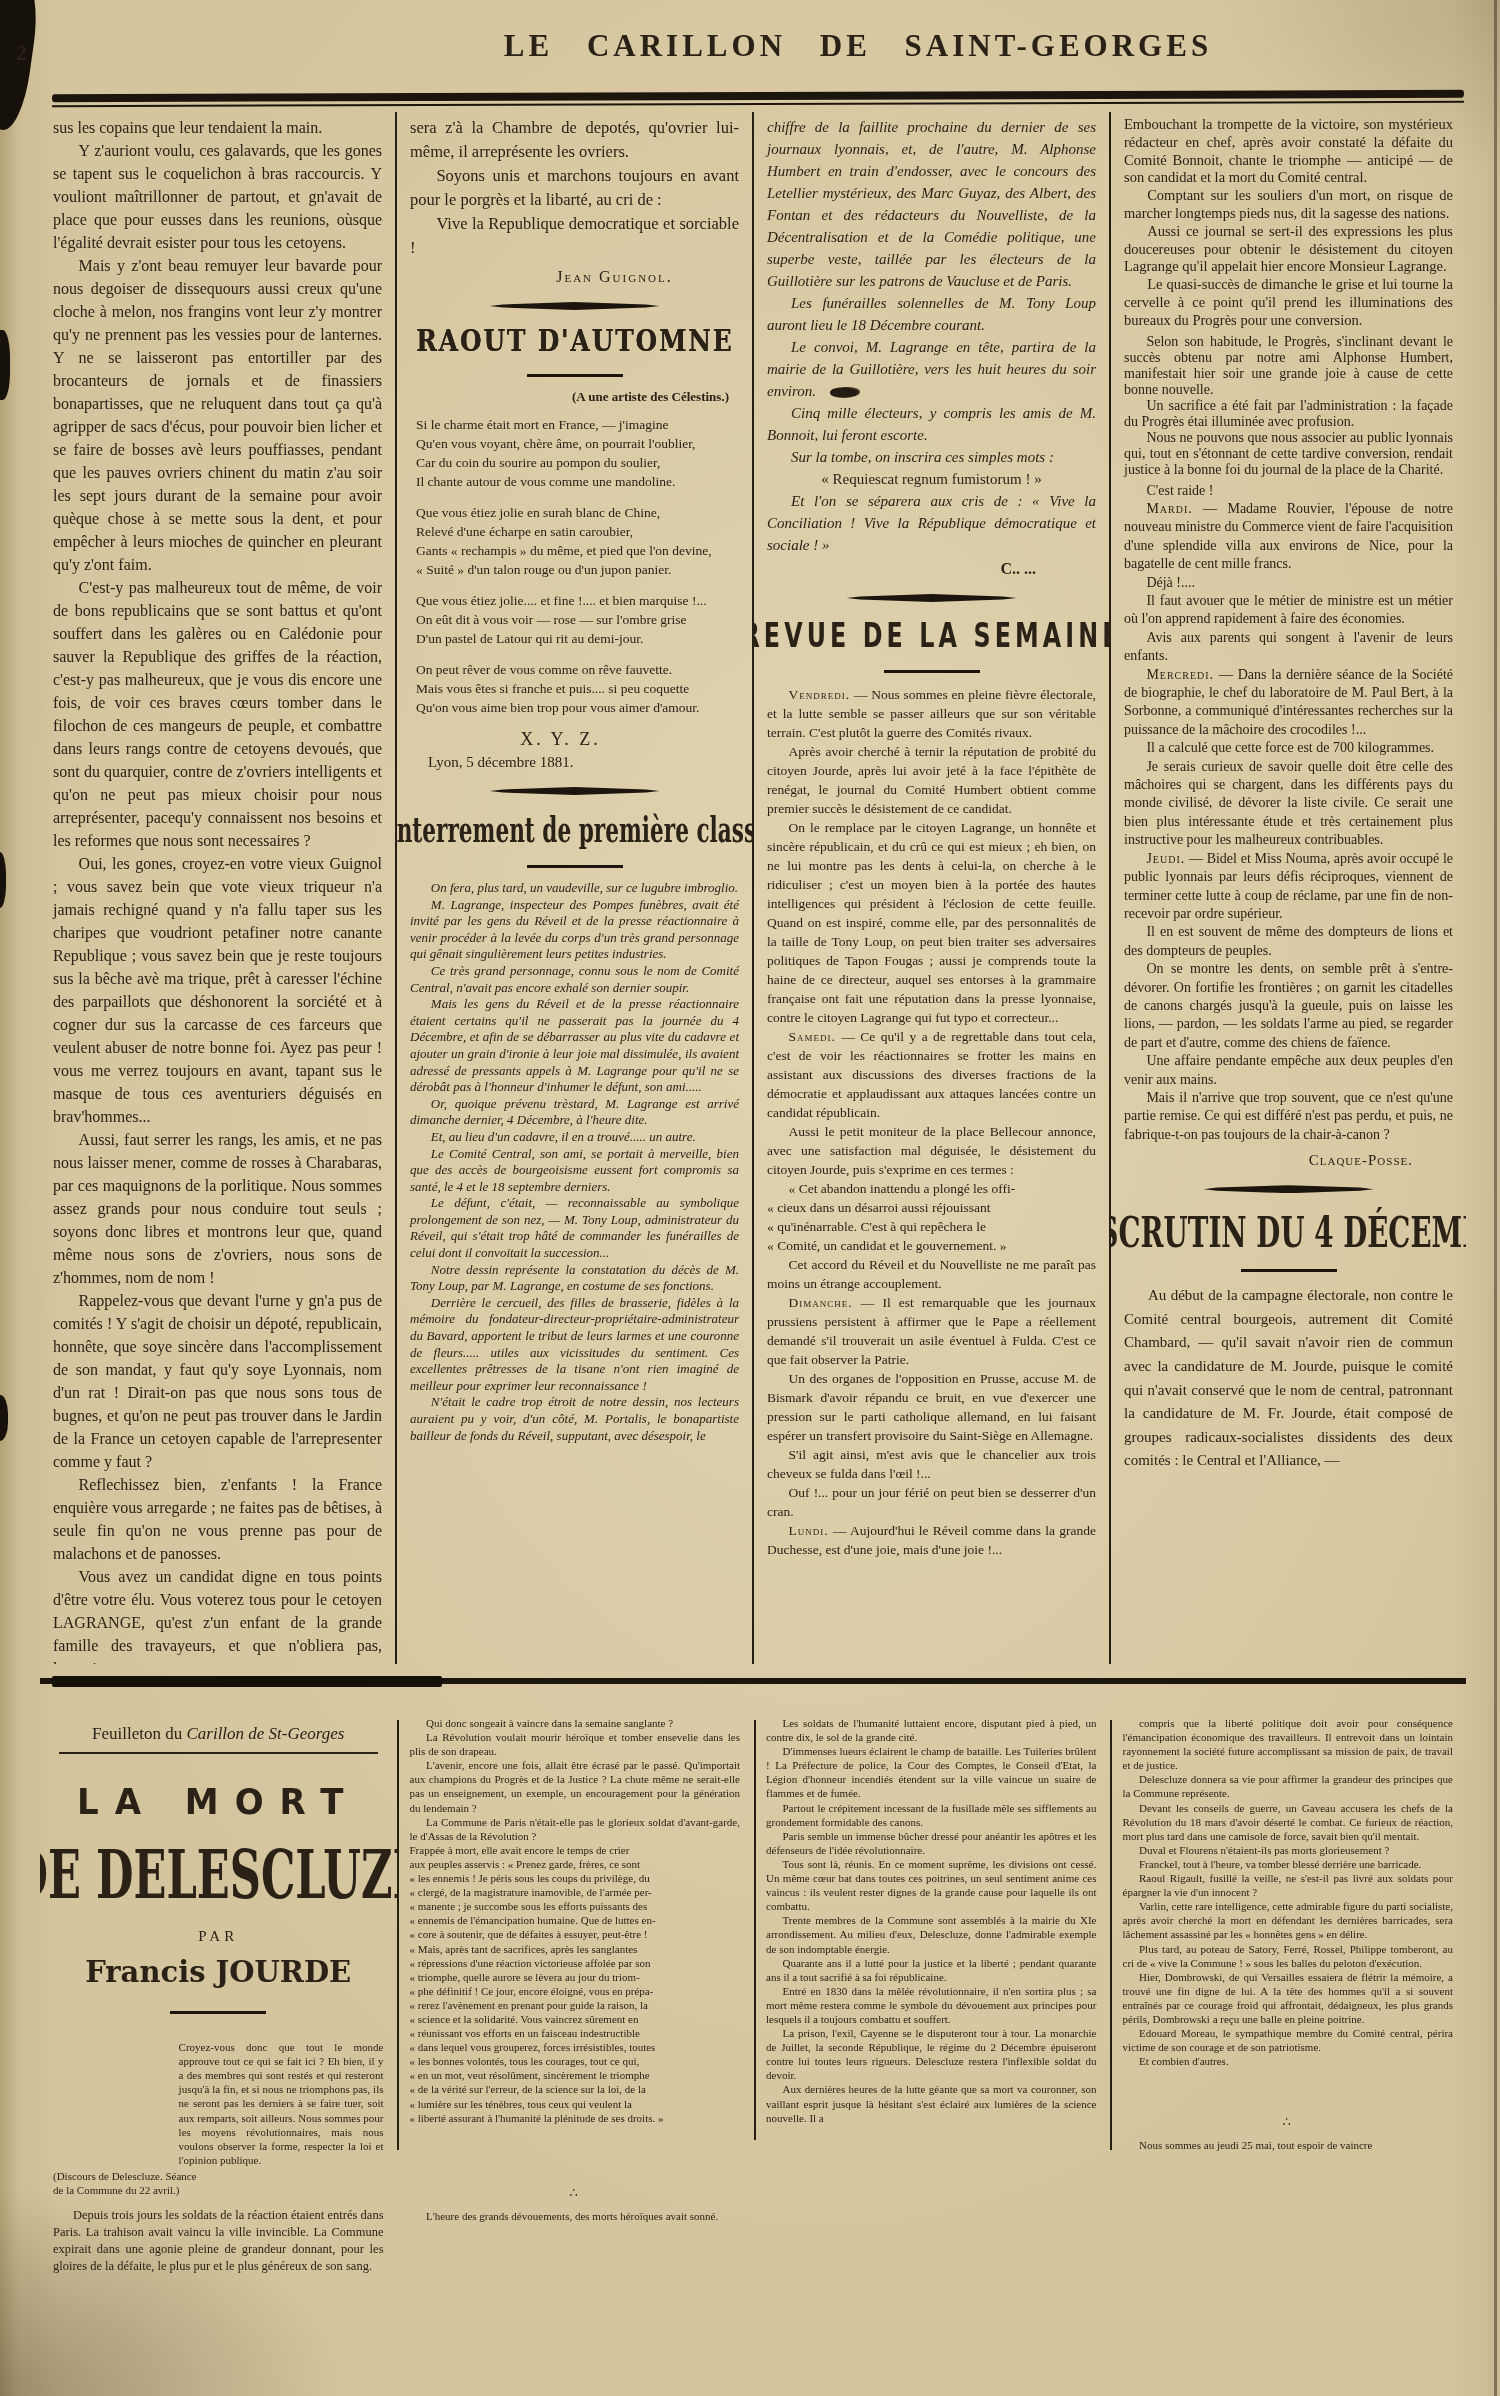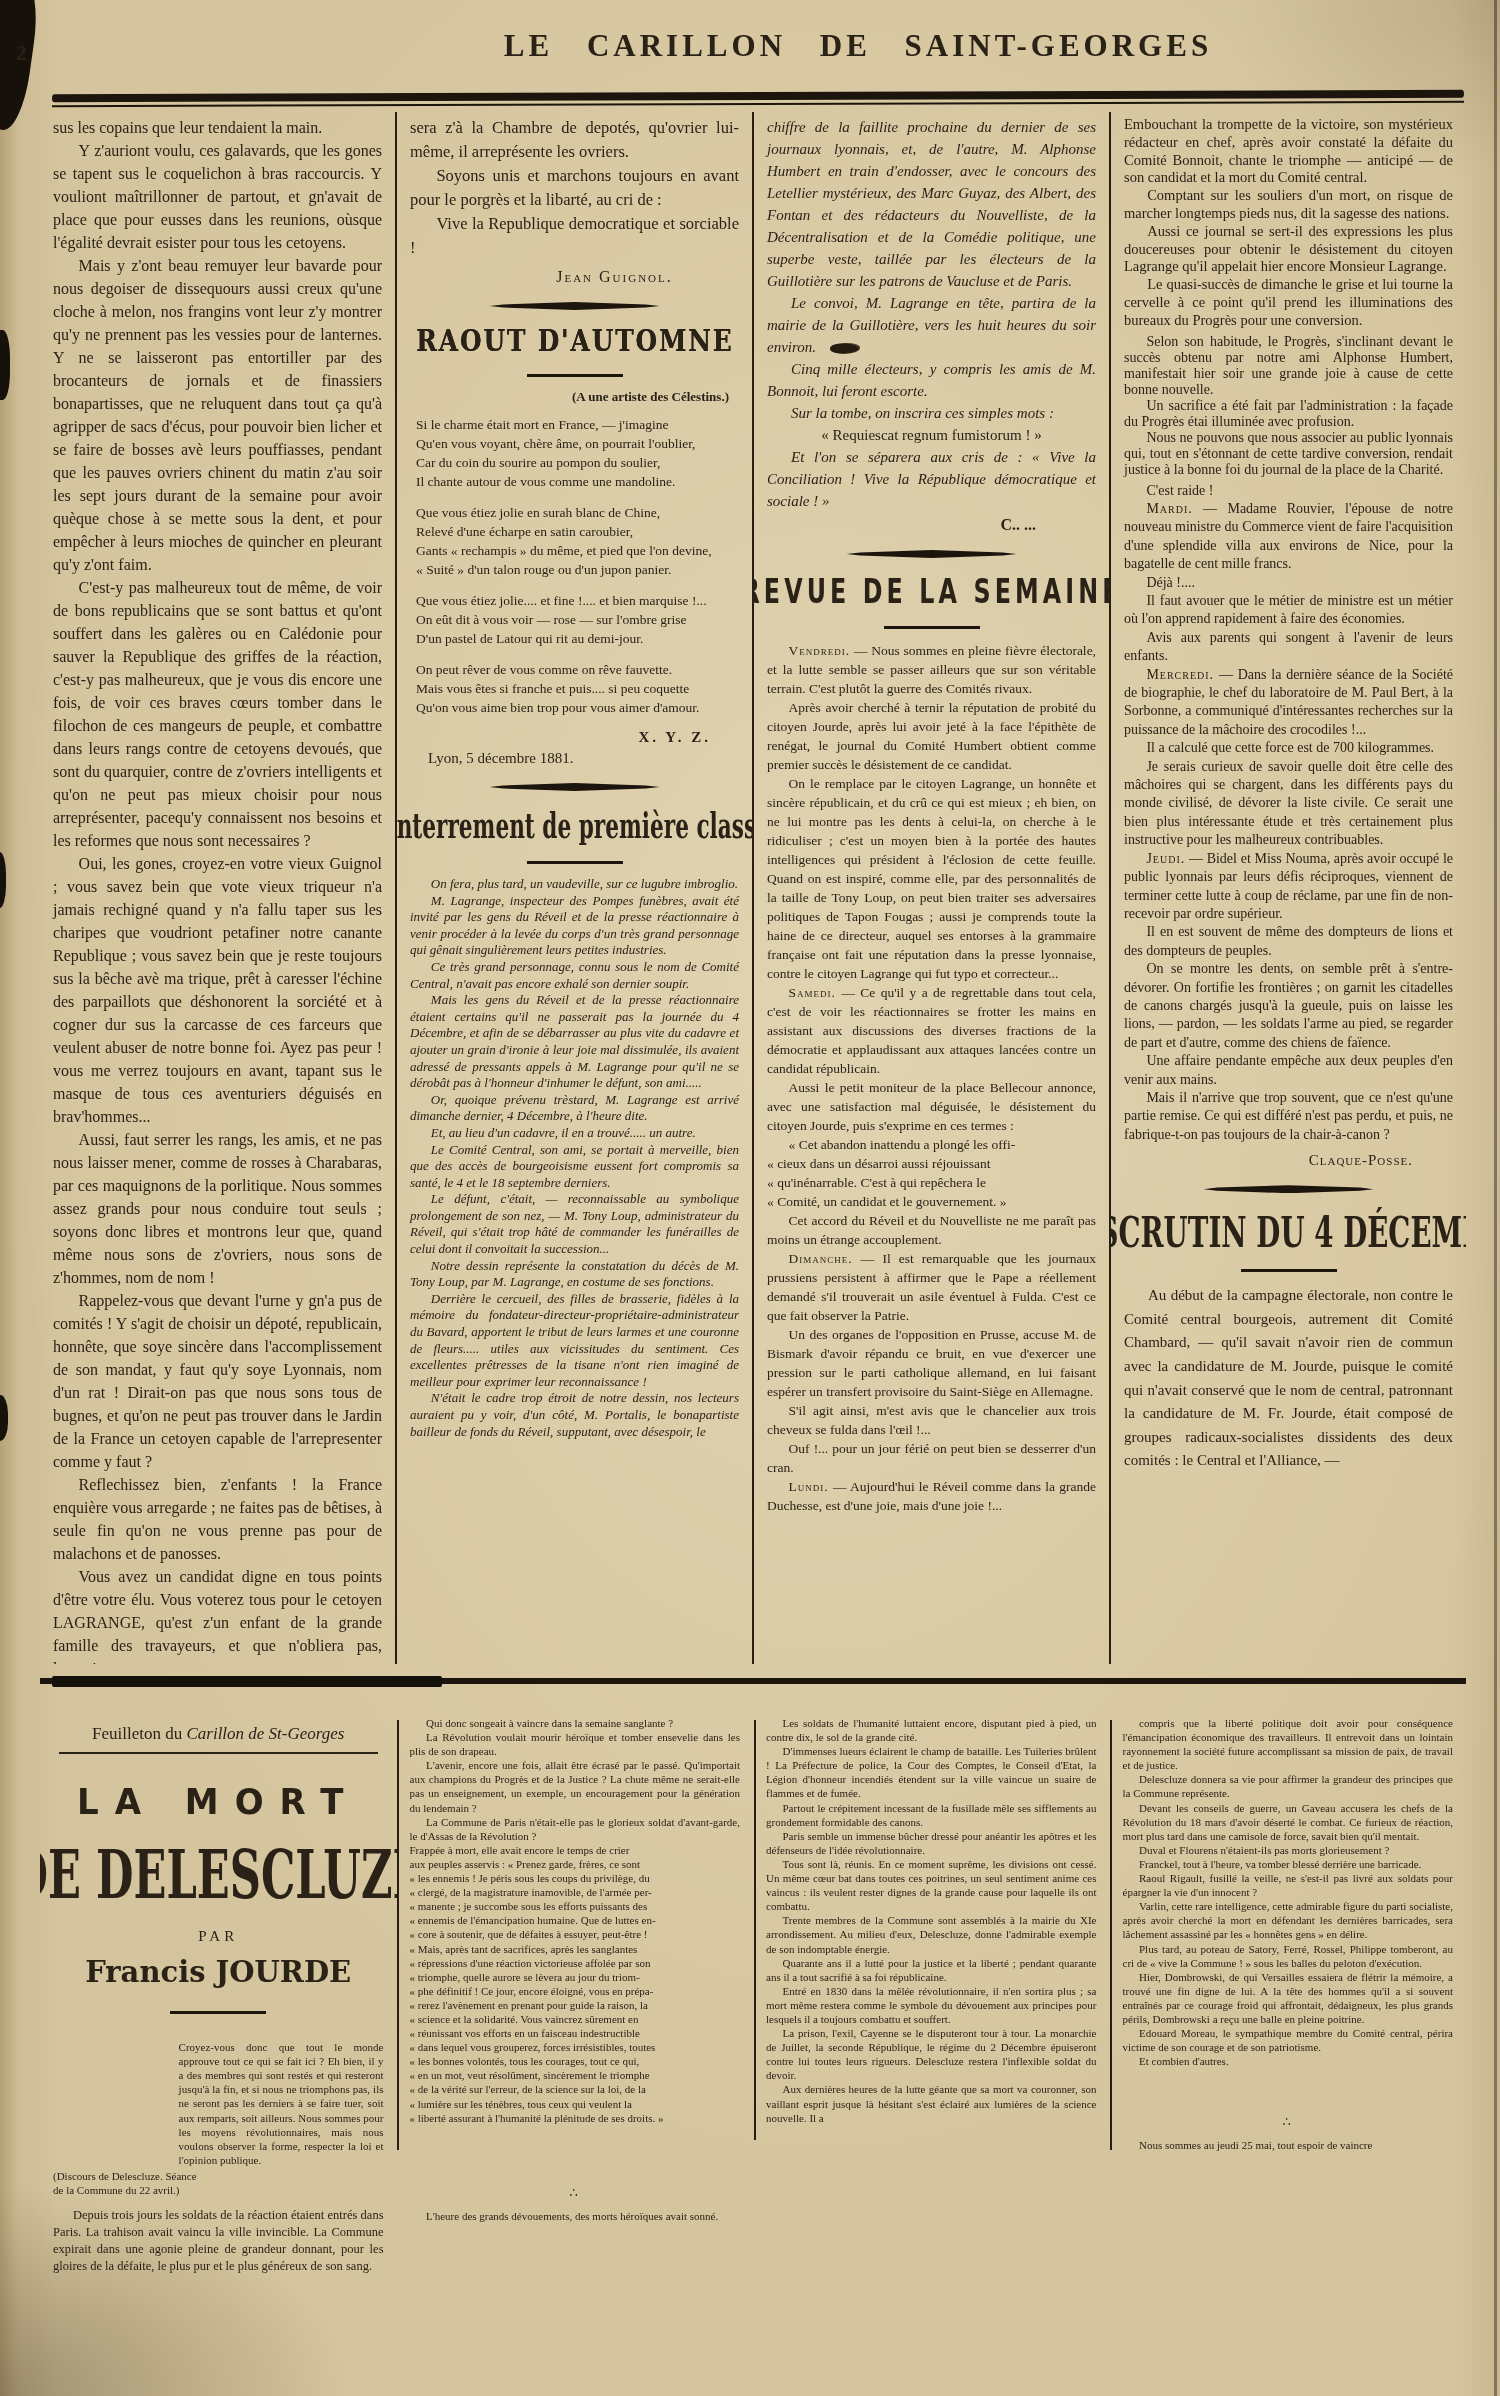--- a/index.html
+++ b/index.html
@@ -44,21 +44,21 @@
   .hrule{width:96px;height:3px;background:#1c150d;margin:10px auto 12px;}
 
   .h-display{position:relative;display:block;margin:0;}
   .h-display>span{position:absolute;left:50%;top:0;white-space:nowrap;transform-origin:center top;}
 
   .h-raout{height:40px;margin-top:2px;}
   .h-raout>span{font-family:"DejaVu Serif",serif;font-weight:bold;font-size:27px;letter-spacing:2px;
     transform:translateX(-50%) scale(.92,1.08);text-shadow:0 0 .6px #1c150d;}
   .dedication{margin:2px 10px 10px 0;text-align:right;font-size:13px;font-weight:bold;}
   .stanza{margin:0 0 12px 6px;font-size:13.5px;line-height:19px;white-space:pre-line;text-align:left;}
-  .poem-sig{margin:0 28px 0 0;text-align:right;font-size:15px;font-weight:bold;letter-spacing:3px;}
+  .poem-sig{margin:0 28px 0 0;text-align:center;font-size:18px;font-weight:normal;letter-spacing:3px;}
   .dateline{margin:4px 0 0 18px;font-size:15px;}
   .h-enterrement{height:46px;margin-top:4px;}
   .h-enterrement>span{font-family:"DejaVu Serif",serif;font-weight:bold;font-size:27px;
     transform:translateX(-50%) scale(.8,1.3);}
   .enterrement-body .para{font-size:13px;line-height:16.6px;font-style:italic;}
 
   .c3top{font-style:italic;}
   .c3top .para{font-size:15px;line-height:22px;}
   .roman-line{font-style:normal;text-align:center;text-indent:0;}
   .sig-c3{margin:4px 60px 0 0;text-align:right;font-size:16px;font-weight:bold;}
@@ -200,20 +200,21 @@
           <p class="para">Notre dessin représente la constatation du décès de M. Tony Loup, par M. Lagrange, en costume de ses fonctions.</p>
           <p class="para">Derrière le cercueil, des filles de brasserie, fidèles à la mémoire du fondateur-directeur-propriétaire-administrateur du Bavard, apportent le tribut de leurs larmes et une couronne de fleurs..... utiles aux vicissitudes du sentiment. Ces excellentes prêtresses de la tisane n'ont rien imaginé de meilleur pour exprimer leur reconnaissance !</p>
           <p class="para">N'était le cadre trop étroit de notre dessin, nos lecteurs auraient pu y voir, d'un côté, M. Portalis, le bonapartiste bailleur de fonds du Réveil, supputant, avec désespoir, le</p>
         </div>
     </div>
 
     <div class="col c3">
       <div class="c3top">
 
       <p class="para noindent">chiffre de la faillite prochaine du dernier de ses journaux lyonnais, et, de l'autre, M. Alphonse Humbert en train d'endosser, avec le concours des Letellier mystérieux, des Marc Guyaz, des Albert, des Fontan et des rédacteurs du Nouvelliste, de la Décentralisation et de la Comédie politique, une superbe veste, taillée par les électeurs de la Guillotière sur les patrons de Vaucluse et de Paris.</p>
+          <p class="para">Les funérailles solennelles de M. Tony Loup auront lieu le 18 Décembre courant.</p>
           <p class="para has-smudge">Le convoi, M. Lagrange en tête, partira de la mairie de la Guillotière, vers les huit heures du soir environ.<span class="smudge"></span></p>
           <p class="para">Cinq mille électeurs, y compris les amis de M. Bonnoit, lui feront escorte.</p>
           <p class="para">Sur la tombe, on inscrira ces simples mots :</p>
           <p class="para roman-line">« Requiescat regnum fumistorum ! »</p>
           <p class="para">Et l'on se séparera aux cris de : « Vive la Conciliation ! Vive la République démocratique et sociale ! »</p>
         </div>
       <p class="sig-c3">C.. ...</p>
       <div class="divider"></div>
       <h2 class="h-display h-revue">
           <span>REVUE DE LA SEMAINE</span>

